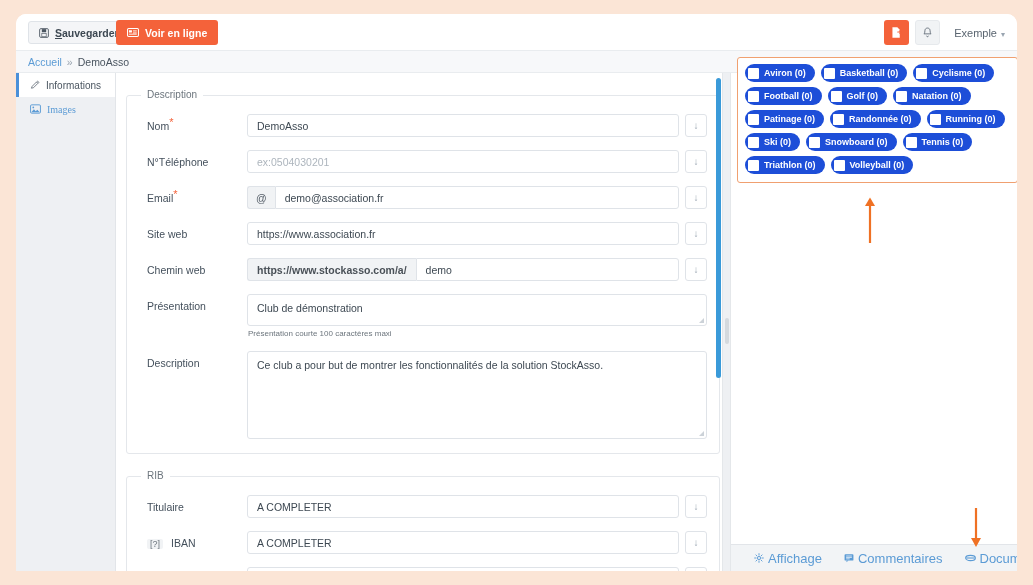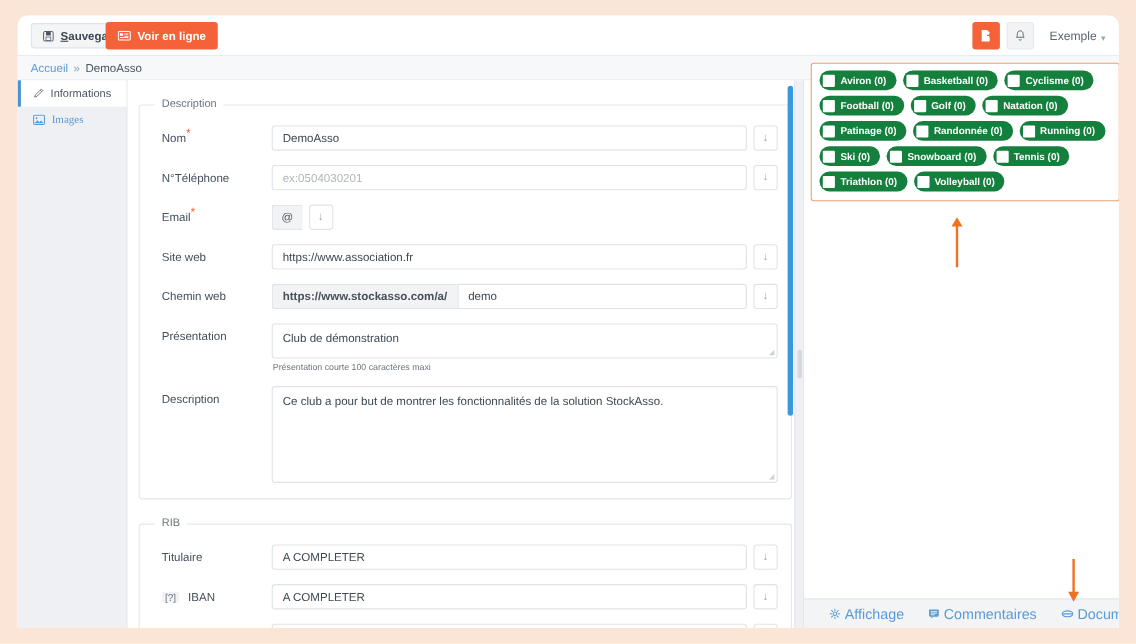--- a/index.html
+++ b/index.html
@@ -35,21 +35,21 @@
     position: absolute; left: 12px; top: 7px;
     height: 23px; padding: 0 10px;
     display: flex; align-items: center; gap: 6px;
     background: #f4f5f7; border: 1px solid #dfe3e8;
     border-radius: 3px;
     font-size: 10.5px; color: #3d4852; font-weight: 700;
     white-space: nowrap;
   }
   .btn-save u { text-decoration: underline; }
   .btn-online {
-    position: absolute; left: 80px; top: 6px;
+    position: absolute; left: 100px; top: 6px;
     height: 25px; padding: 12px 11px;
     display: flex; align-items: center; gap: 6px;
     background: #f4623a; border: none; border-radius: 3px;
     font-size: 10.5px; color: #ffffff; font-weight: 700;
     white-space: nowrap;
   }
   .tb-right { position: absolute; right: 12px; top: 6px; display: flex; align-items: center; gap: 6px; }
   .sq-btn {
     width: 25px; height: 25px; border-radius: 3px;
     display: flex; align-items: center; justify-content: center;
@@ -212,21 +212,21 @@
     padding: 6px 5px 8px 7px;
   }
   .labels-title {
     font-size: 10px; font-weight: 700; color: #333d47;
     margin-bottom: 6px;
   }
   .chips { display: flex; flex-wrap: wrap; gap: 5px 6px; }
   .chip {
     display: inline-flex; align-items: center; gap: 5px;
     height: 18px; padding: 0 9px 0 3px;
-    background: #15803d; border-radius: 9px;
+    background: #1d4ed8; border-radius: 9px;
     font-size: 9px; font-weight: 700; color: #ffffff;
     white-space: nowrap;
   }
   .chip .cb {
     width: 11px; height: 11px; background: #ffffff;
     border-radius: 1px; flex: 0 0 11px;
   }
 
   
   .bottomtabs {
@@ -359,20 +359,21 @@
             <div class="dn-btn">
                 <span>↓</span>
               </div>
           </div>
         </div>
 
         <div class="row">
           <div class="lbl"><span>Email</span><span class="req">*</span></div>
           <div class="ctrl">
             <div class="prefix at">@</div>
+            <div class="inp joined">demo@association.fr</div>
             <div class="dn-btn">
                 <span>↓</span>
               </div>
           </div>
         </div>
 
         <div class="row">
           <div class="lbl">Site web</div>
           <div class="ctrl">
             <div class="inp">https://www.association.fr</div>

